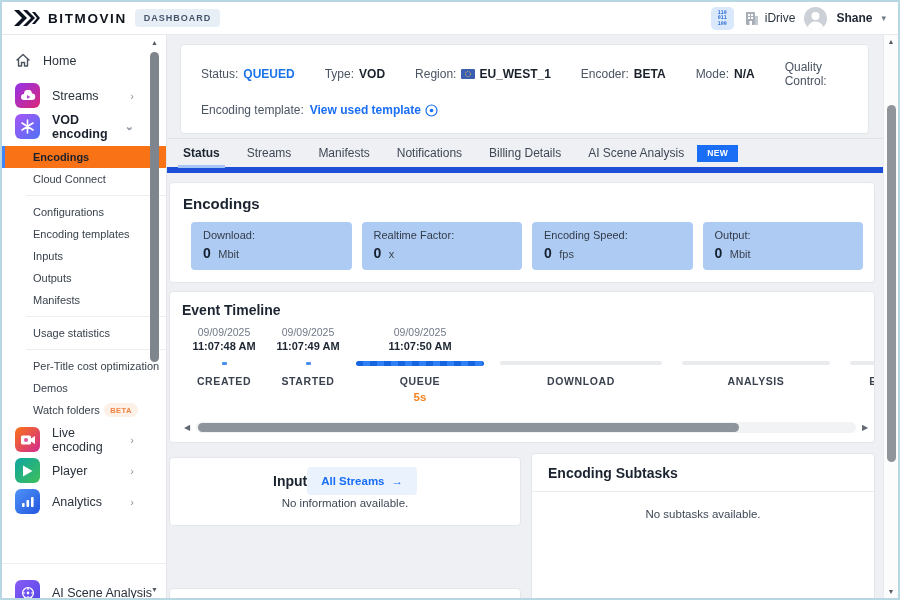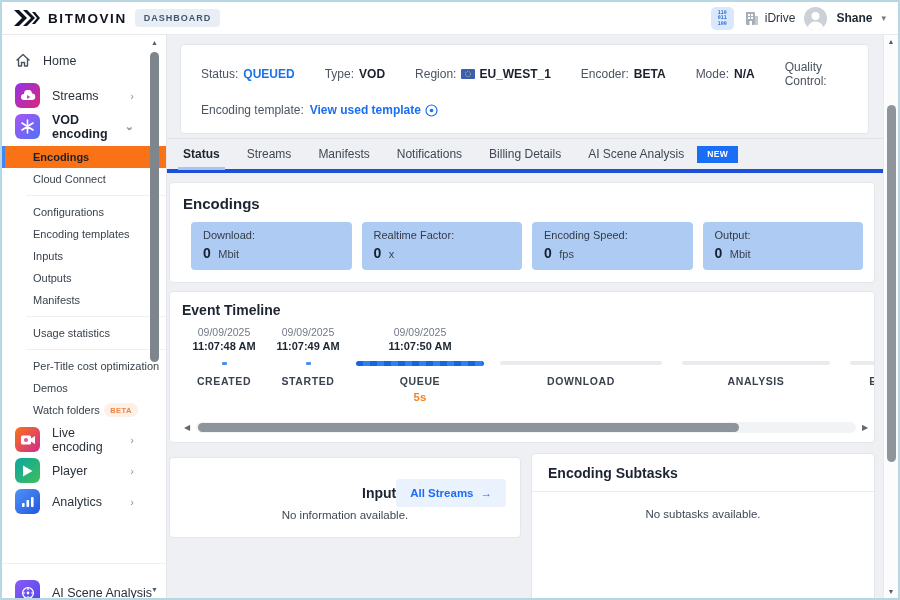--- a/index.html
+++ b/index.html
@@ -70,21 +70,21 @@
   .field-row { display:flex; gap:30px; align-items:center; font-size:12px; }
   .f-label { color:#4a5462; }
   .f-value { font-weight:bold; color:#1a212c; margin-left:5px; }
   .f-value.blue { color:#1a73e8; }
   .field { display:flex; align-items:center; }
   .flag { margin:0 4px 0 5px; }
   .tpl-row { margin-top:15px; font-size:12px; display:flex; align-items:center; }
   .tpl-link { color:#1a6ef5; font-weight:bold; margin-left:6px; display:flex; align-items:center; gap:4px; cursor:pointer; }
   
   .tabs { display:flex; align-items:center; gap:27px; height:35px; margin-top:4px;
-    border-top:1px solid #dfe2e6; border-bottom:4px solid #1d4ed8; padding-left:16px; }
+    border-top:1px solid #dfe2e6; border-bottom:6px solid #1d4ed8; padding-left:16px; }
   .tab { font-size:12px; color:#3f4856; position:relative; height:100%;
     display:flex; align-items:center; cursor:pointer; }
   .tab.active { font-weight:bold; color:#1b2430; }
   .tab.active::after { content:""; position:absolute; left:-5px; right:-5px; bottom:-1px;
     height:3px; background:#a6c6f7; }
   .new-badge { background:#1a6ef5; color:#fff; font-size:8.5px; font-weight:bold;
     letter-spacing:.4px; padding:3.5px 10px; border-radius:0; margin-left:-14px; }
   
   .stats-card { margin:9px 8px 0 2px; padding:10px 11px 12px; }
   .stats-title { font-size:15px; font-weight:bold; color:#1b2430; margin:2px 0 10px 2px; }
@@ -111,21 +111,21 @@
   .tl-duration { font-size:11.5px; font-weight:bold; color:#f5821f; margin-top:4px; height:14px; }
   .hscroll { margin:16px 4px 0 0; display:flex; align-items:center; gap:4px; height:13px; }
   .h-arrow { color:#626971; font-size:8px; width:10px; text-align:center; cursor:pointer; }
   .h-track { flex:1; height:11px; background:#f2f3f4; border-radius:6px; position:relative; }
   .h-thumb { position:absolute; left:2px; top:1px; height:9px; width:82%;
     background:#8e949b; border-radius:5px; cursor:grab; }
   
   .bottom-row { display:flex; gap:10px; margin:10px 8px 0 2px; align-items:flex-start; }
   .bl-col { width:352px; flex:none; }
   .input-card { margin-top:4px; padding:9px 14px 12px; }
-  .input-head { display:flex; align-items:center; justify-content:flex-end;margin-top:12px; }
+  .input-head { display:flex; align-items:center; justify-content:center; }
   .sec-title { font-size:14px; font-weight:bold; color:#1b2430; }
   .all-streams-btn { background:#e9f2fd; border:none; color:#1a6ef5; font-weight:bold;
     font-size:11.5px; padding:8px 14px; border-radius:4px; cursor:pointer;
     display:flex; align-items:center; gap:7px; font-family:inherit; }
   .empty-text { text-align:center; font-size:11.5px; color:#3f4856; margin:2px 0 4px; }
   .log-card { margin-top:62px; padding:12px 14px 20px; border-radius:4px 4px 0 0; }
   .br-col { flex:1; }
   .subtasks-card { min-height:176px; }
   .subtasks-head { padding:11px 16px 10px; border-bottom:1px solid #e8eaed; }
   .subtasks-body { padding:16px; text-align:center; font-size:11.5px; color:#3f4856; }

